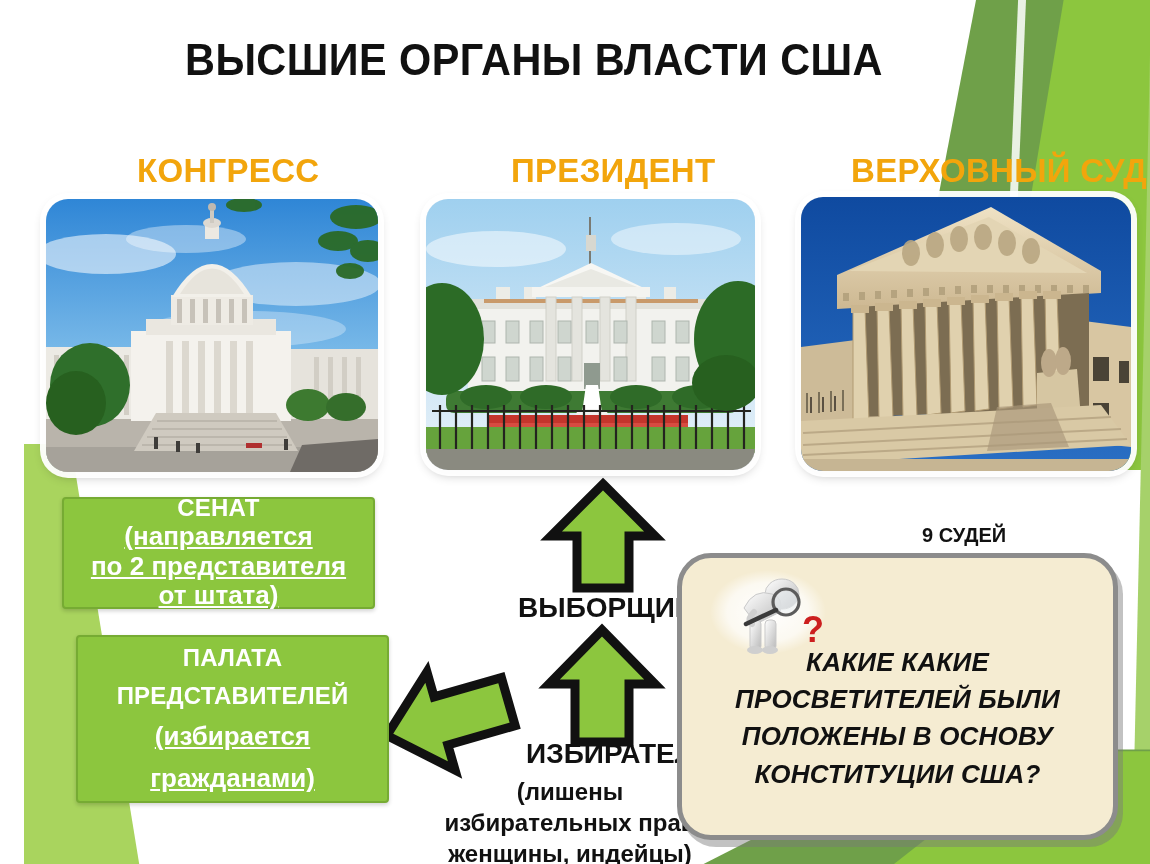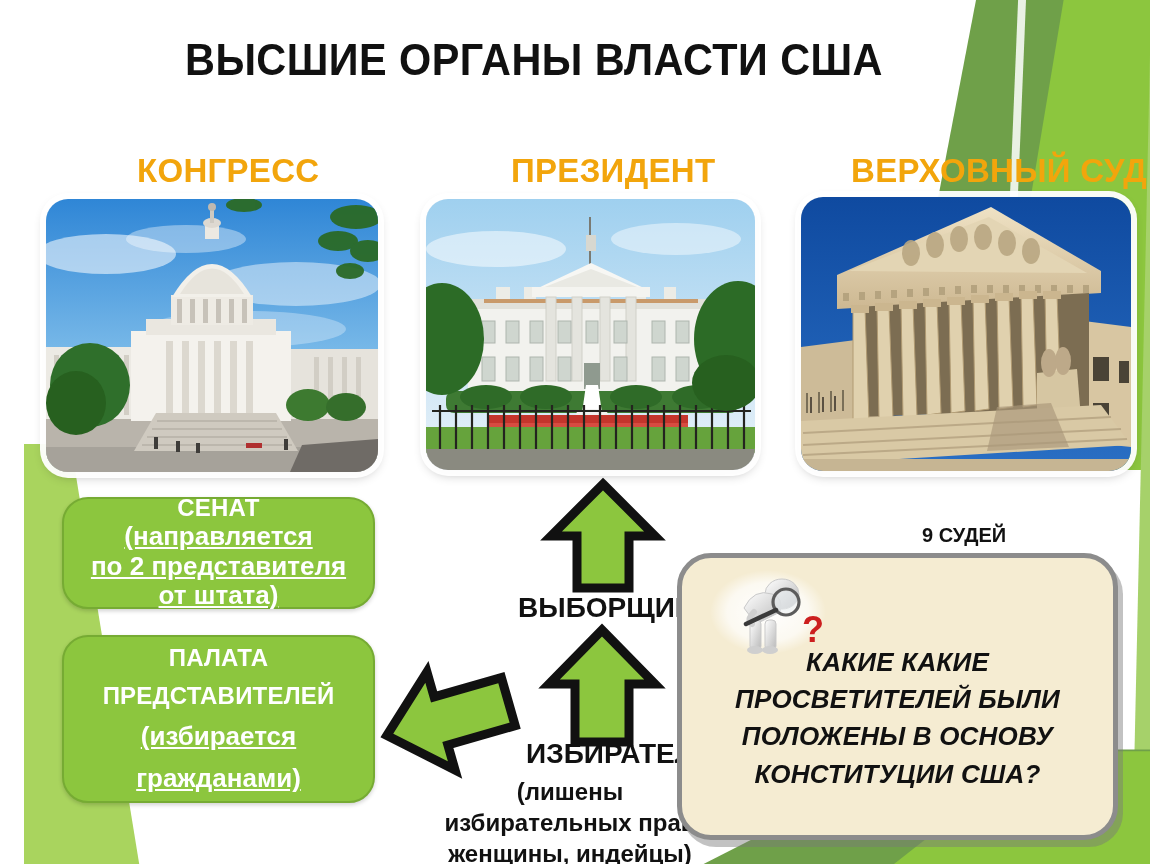--- a/index.html
+++ b/index.html
@@ -113,39 +113,39 @@
 
   .photo-capitol { left: 22px;  top: 199px; width: 332px; height: 273px; }
   .photo-wh      { left: 402px; top: 199px; width: 329px; height: 271px; }
   .photo-court   { left: 777px; top: 197px; width: 330px; height: 274px; }
 
   
   .gbox {
     position: absolute;
     background: #8cc63e;
     border: 2px solid #76ab33;
-    border-radius: 26px;
+    border-radius: 4px;
     color: #ffffff;
     text-align: center;
     z-index: 7;
     box-shadow: 0 2px 4px rgba(0,0,0,.18);
     display: flex;
     flex-direction: column;
     justify-content: center;
     padding: 6px 8px;
   }
   .gbox .hd {
     font-size: 24px; font-weight: bold; line-height: 1.12;
     letter-spacing: .2px;
   }
   .gbox .sub {
     font-size: 26px; font-weight: bold; line-height: 1.14; text-decoration: underline;
   }
   .box-senate { left: 38px; top: 497px; width: 313px; height: 112px; }
-  .box-house  { left: 38px; top: 635px; width: 313px; height: 168px; gap: 12px; }
+  .box-house  { left: 52px; top: 635px; width: 313px; height: 168px; gap: 12px; }
 
   
   .blab {
     position: absolute;
     color: #111111;
     font-weight: bold;
     z-index: 6;
     white-space: nowrap;
   }
   .lab-judges     { left: 898px; top: 524px; font-size: 20px; }

